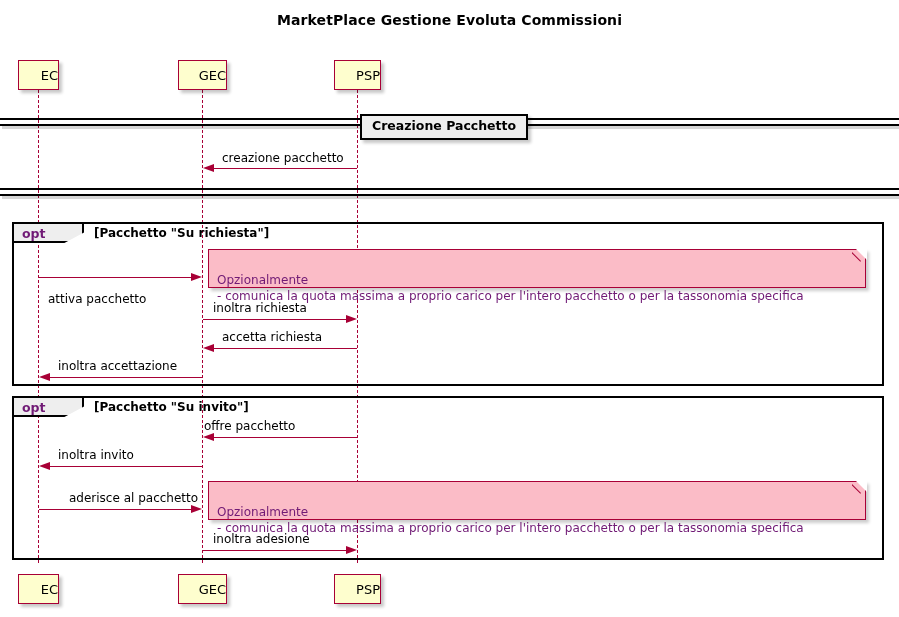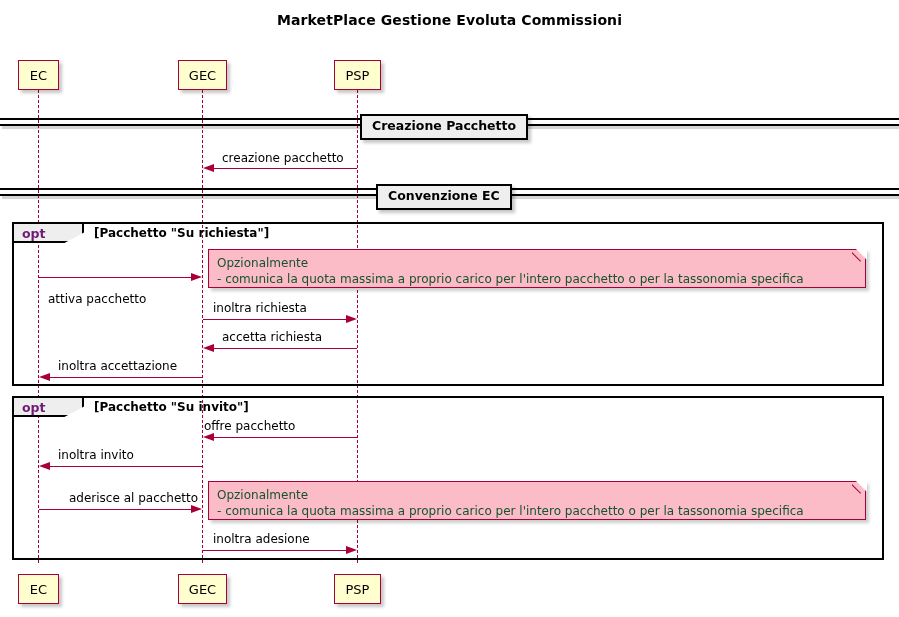--- a/index.html
+++ b/index.html
@@ -45,21 +45,21 @@
   .participant {
     position: absolute;
     box-sizing: border-box;
     background: #FEFECE;
     border: 1.5px solid #A80036;
     color: #000000;
     font-size: 13px;
     line-height: 1;
     display: flex;
     align-items: center;
-    justify-content: center;
+    justify-content: flex-end;
     box-shadow: 3px 3px 3px rgba(0,0,0,0.22);
     z-index: 6;
     white-space: nowrap;
   }
 
   
   .divider-lines {
     position: absolute;
     left: 0;
     width: 899px;
@@ -167,24 +167,24 @@
     border-bottom: 4.5px solid transparent;
     border-right: 11px solid #A80036;
   }
 
   
   .note {
     position: absolute;
     box-sizing: border-box;
     background: #FBBCC7;
     border: 1.5px solid #A80036;
-    color: #14532d;
+    color: #701a75;
     font-size: 12px;
     line-height: 16px;
-    padding: 5px 8px 5px 8px;
+    padding: 22px 8px 5px 8px;
     z-index: 7;
     box-shadow: 3px 3px 3px rgba(0,0,0,0.20);
     white-space: nowrap;
   }
   .note .fold {
     position: absolute;
     right: -1.5px;
     top: -1.5px;
     width: 0;
     height: 0;
@@ -242,21 +242,20 @@
 
   <div class="msg-label" style="left:222px; top:152px;">creazione pacchetto</div>
   <div class="msg-line" style="left:208px; top:168px; width:149px;"></div>
   <div class="arrowhead left" style="left:203px; top:164px;"></div>
 
   <div class="divider-lines" style="top:188px;">
     <div class="dl top"></div>
     <div class="dl bot"></div>
     <div class="dshadow"></div>
   </div>
-  <div class="divider-label" style="left:376px; top:184px;">Convenzione EC</div>
 
   <div class="frame" style="left:12px; top:222px; width:872px; height:164px;"></div>
   <div class="frame-tab" style="left:14px; top:224px; width:70px;"></div>
   <div class="frame-tab-label" style="left:22px; top:224px;">opt</div>
   <div class="frame-cond" style="left:94px; top:224px;">[Pacchetto "Su richiesta"]</div>
 
   <div class="msg-label" style="left:48px; top:260px;margin-top:33px;">attiva pacchetto</div>
   <div class="msg-line" style="left:39px; top:277px; width:152px;"></div>
   <div class="arrowhead right" style="left:191px; top:273px;"></div>
 

